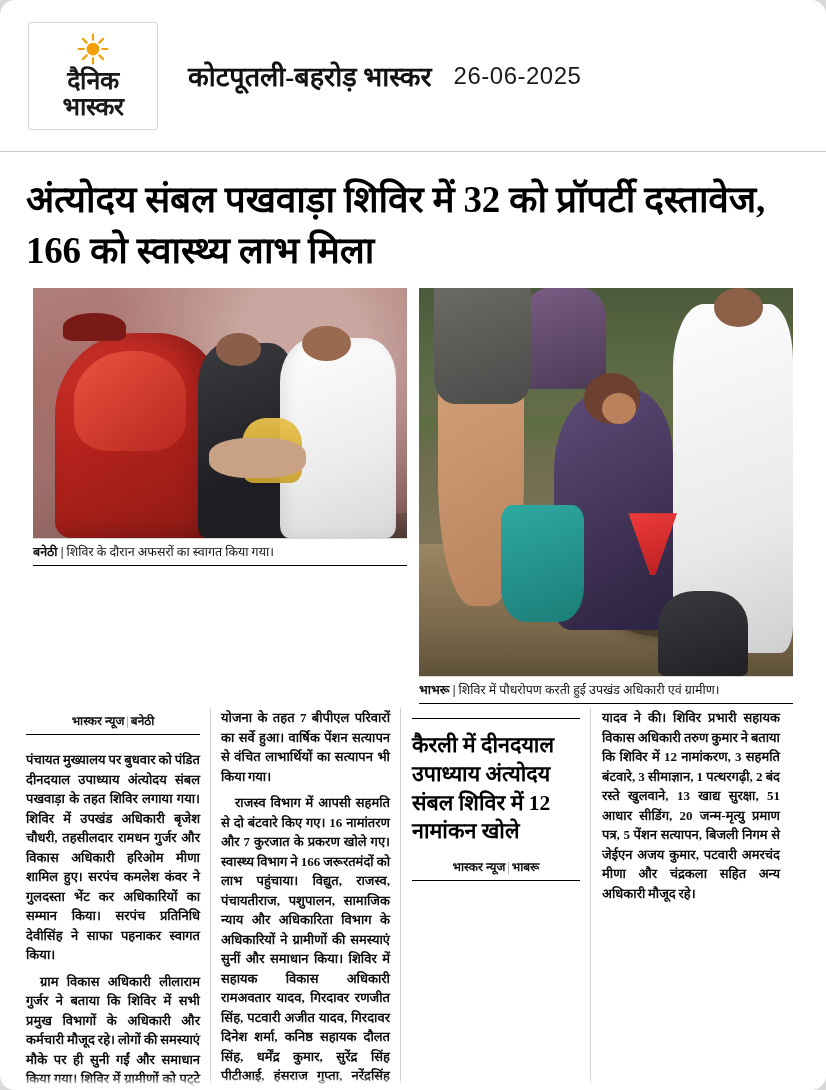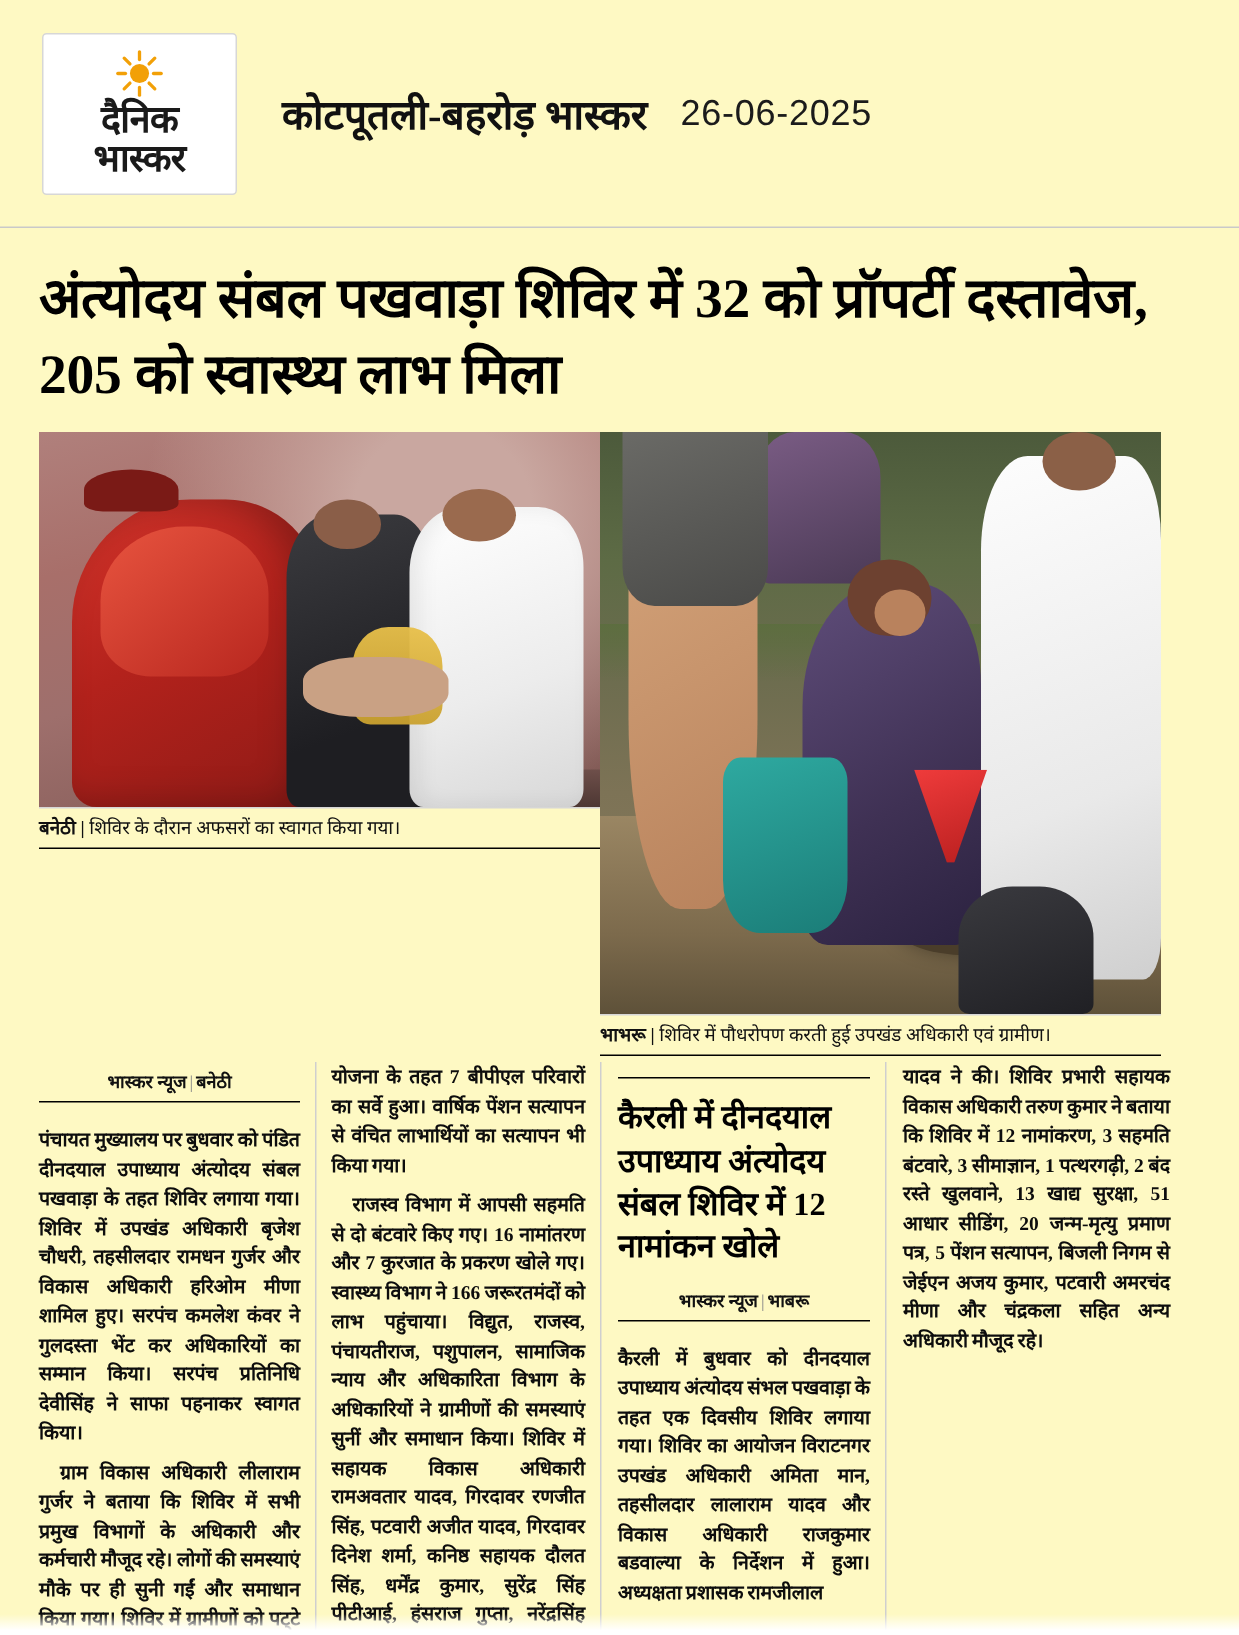--- a/index.html
+++ b/index.html
@@ -7,23 +7,24 @@
     padding: 0;
     background: #d9d9d9;
   }
   body {
     font-family: "Liberation Sans", sans-serif;
   }
   .page {
     position: relative;
     width: 826px;
     height: 1090px;
-    background: #fef9c3;
+    background: #ffffff;
     overflow: hidden;
     margin: 0 auto;
+    border-radius: 15px;
   }
 
   
   .masthead {
     position: relative;
     height: 152px;
     border-bottom: 1px solid #c9c9c9;
     display: flex;
     align-items: center;
     padding-left: 28px;
@@ -82,22 +83,24 @@
     font-weight: bold;
     font-size: 37px;
     line-height: 1.38;
     color: #000;
     letter-spacing: -0.2px;
   }
 
   
   .photo-row {
     display: flex;
+    gap: 12px;
     padding: 6px 26px 0 26px;
     box-sizing: border-box;
+    justify-content: center;
   }
   .photo-col-left { width: 374px; }
   .photo-col-right { width: 374px; }
 
   .photo {
     width: 100%;
     position: relative;
     overflow: hidden;
     background: #777;
   }
@@ -328,21 +331,21 @@
         </svg>
       </div>
       <div class="logo-text">दैनिक</div>
       <div class="logo-text">भास्कर</div>
     </div>
     <div class="masthead-title">कोटपूतली-बहरोड़ भास्कर</div>
     <div class="masthead-date">26-06-2025</div>
   </div>
 
   <div class="headline-wrap">
-    <div class="headline">अंत्योदय संबल पखवाड़ा शिविर में 32 को प्रॉपर्टी दस्तावेज, 205 को स्वास्थ्य लाभ मिला</div>
+    <div class="headline">अंत्योदय संबल पखवाड़ा शिविर में 32 को प्रॉपर्टी दस्तावेज, 166 को स्वास्थ्य लाभ मिला</div>
   </div>
 
   <div class="photo-row">
     <div class="photo-col-left">
       <div class="photo photo-1">
         <div class="ph1-bg"></div>
         <div class="ph1-table"></div>
         <div class="ph1-person-red"></div>
         <div class="ph1-veil"></div>
         <div class="ph1-cap"></div>
@@ -394,21 +397,20 @@
     <div class="col col-2">
       <p class="body">योजना के तहत 7 बीपीएल परिवारों का सर्वे हुआ। वार्षिक पेंशन सत्यापन से वंचित लाभार्थियों का सत्यापन भी किया गया।</p>
       <p class="body indent">राजस्व विभाग में आपसी सहमति से दो बंटवारे किए गए। 16 नामांतरण और 7 कुरजात के प्रकरण खोले गए। स्वास्थ्य विभाग ने 166 जरूरतमंदों को लाभ पहुंचाया। विद्युत, राजस्व, पंचायतीराज, पशुपालन, सामाजिक न्याय और अधिकारिता विभाग के अधिकारियों ने ग्रामीणों की समस्याएं सुनीं और समाधान किया। शिविर में सहायक विकास अधिकारी रामअवतार यादव, गिरदावर रणजीत सिंह, पटवारी अजीत यादव, गिरदावर दिनेश शर्मा, कनिष्ठ सहायक दौलत सिंह, धर्मेंद्र कुमार, सुरेंद्र सिंह पीटीआई, हंसराज गुप्ता, नरेंद्रसिंह सहित कई अधिकारी, कर्मचारी और ग्रामीण मौजूद रहे।</p>
     </div>
 
     <div class="col col-3">
       <div class="subhead">कैरली में दीनदयाल उपाध्याय अंत्योदय संबल शिविर में 12 नामांकन खोले</div>
       <div class="byline">
         <span>भास्कर न्यूज</span><span class="sep">|</span><span>भाबरू</span>
       </div>
-      <p class="body">कैरली में बुधवार को दीनदयाल उपाध्याय अंत्योदय संभल पखवाड़ा के तहत एक दिवसीय शिविर लगाया गया। शिविर का आयोजन विराटनगर उपखंड अधिकारी अमिता मान, तहसीलदार लालाराम यादव और विकास अधिकारी राजकुमार बडवाल्या के निर्देशन में हुआ। अध्यक्षता प्रशासक रामजीलाल</p>
     </div>
 
     <div class="col col-4">
       <p class="body">यादव ने की। शिविर प्रभारी सहायक विकास अधिकारी तरुण कुमार ने बताया कि शिविर में 12 नामांकरण, 3 सहमति बंटवारे, 3 सीमाज्ञान, 1 पत्थरगढ़ी, 2 बंद रस्ते खुलवाने, 13 खाद्य सुरक्षा, 51 आधार सीडिंग, 20 जन्म-मृत्यु प्रमाण पत्र, 5 पेंशन सत्यापन, बिजली निगम से जेईएन अजय कुमार, पटवारी अमरचंद मीणा और चंद्रकला सहित अन्य अधिकारी मौजूद रहे।</p>
     </div>
 
   </div>
 
   <div class="bottom-fade"></div>
 </div>

